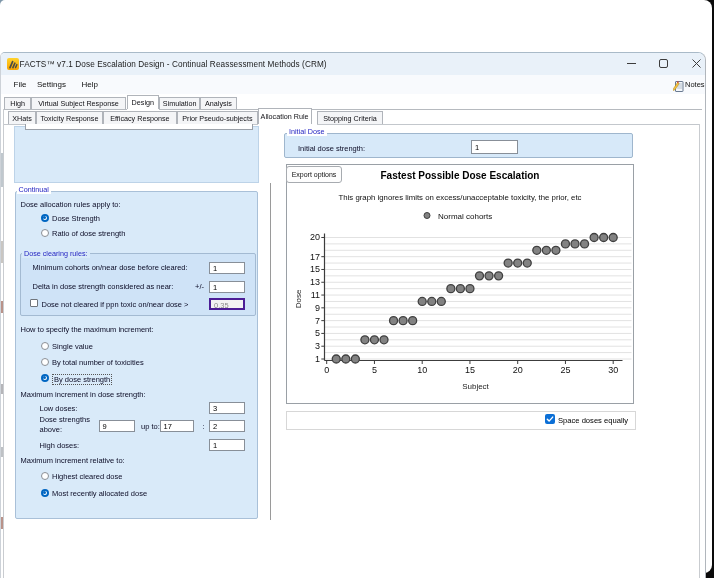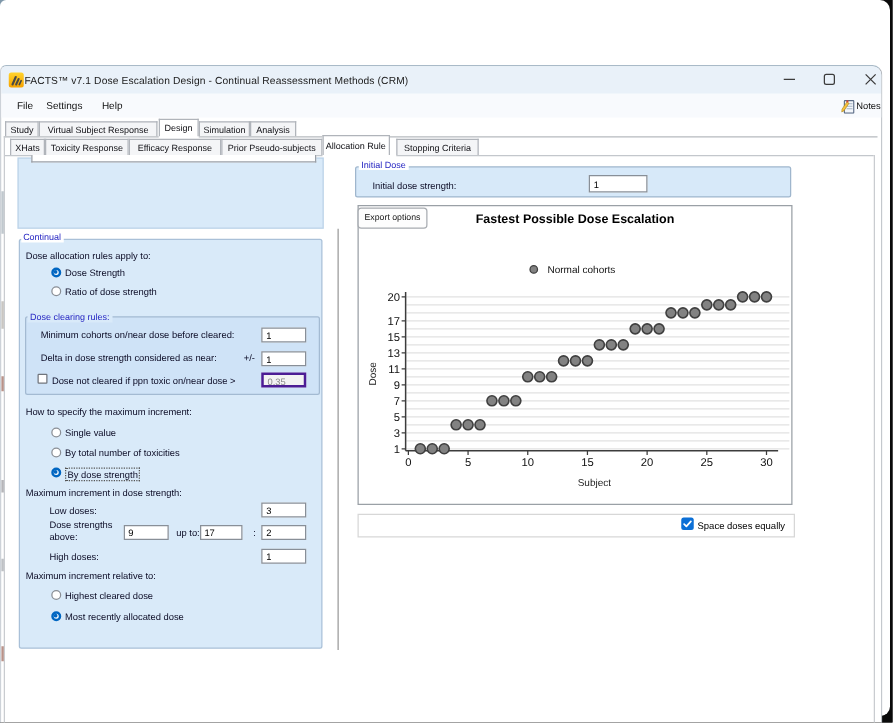--- a/index.html
+++ b/index.html
@@ -86,21 +86,21 @@
         <rect x="2.5" y="1.5" width="7.5" height="10" rx="0.5" fill="#f4f7fb" stroke="#5a6b85" stroke-width="0.9"></rect>
         <line x1="4.2" y1="4" x2="9" y2="4" stroke="#9ab" stroke-width="0.7"></line>
         <line x1="4.2" y1="6" x2="9" y2="6" stroke="#9ab" stroke-width="0.7"></line>
         <line x1="4.2" y1="8" x2="9" y2="8" stroke="#9ab" stroke-width="0.7"></line>
         <path d="M0.5 8.5 L4.5 2.5 L6.2 3.6 L2.2 9.6 L0.3 10.6 Z" fill="#f6c13d" stroke="#a88418" stroke-width="0.5"></path>
         <circle cx="4.9" cy="2.1" r="0.9" fill="#d5442c"></circle>
       </svg>
     </div>
     <div class="abs" id="noteslbl">Notes</div>
 
-    <div class="abs tab" style="left:3px; top:44px; width:27.2px; height:11.5px; line-height:12px;">Study</div>
+    <div class="abs tab" style="left:3px; top:44px; width:27.2px; height:11.5px; line-height:12px;">High</div>
     <div class="abs tab" style="left:30.2px; top:44px; width:94.6px; height:11.5px; line-height:12px;">Virtual Subject Response</div>
     <div class="abs tab tabsel" style="left:125.5px; top:41.5px; width:32.6px; height:14.5px; line-height:14px;">Design</div>
     <div class="abs tab" style="left:158.1px; top:44px; width:41.1px; height:11.5px; line-height:12px;">Simulation</div>
     <div class="abs tab" style="left:199.2px; top:44px; width:36.5px; height:11.5px; line-height:12px;">Analysis</div>
     <div class="abs hline" style="left:2px; top:55.5px; width:123.5px;"></div>
     <div class="abs hline" style="left:158.1px; top:55.5px; width:542.9px;"></div>
 
     <div class="abs tab" style="left:6.7px; top:57.5px; width:28.6px; height:13px; line-height:13px;">XHats</div>
     <div class="abs tab" style="left:35.3px; top:57.5px; width:66.4px; height:13px; line-height:13px;">Toxicity Response</div>
     <div class="abs tab" style="left:101.7px; top:57.5px; width:74.4px; height:13px; line-height:13px;">Efficacy Response</div>
@@ -165,20 +165,21 @@
     <div class="abs" style="left:268.5px; top:130px; width:1.5px; height:337px; background:#9a9a9a;"></div>
 
     <div class="abs grp" style="left:282.5px; top:80px; width:349.5px; height:24.5px; background:#d7e9f9; border-color:#9fb6cd;"></div>
     <div class="abs grplbl" style="left:286px; top:73.5px;">Initial Dose</div>
     <div class="abs lbl" style="left:297px; top:91px;">Initial dose strength:</div>
     <div class="abs field" style="left:470px; top:87px; width:46.5px; height:13.5px; line-height:13px;">1</div>
 
     <div class="abs" id="chartpanel"></div>
     <div class="abs" id="exportbtn">Export options</div>
     <div class="abs" id="charttitle">Fastest Possible Dose Escalation</div>
+    <div class="abs" id="chartsub">This graph ignores limits on excess/unacceptable toxicity, the prior, etc</div>
     <svg class="abs" style="left:286px; top:112px;" width="346" height="238" viewBox="286 112 346 238" id="plot">
         <line x1="324" y1="306" x2="630.5" y2="306" stroke="#e2e2e2" stroke-width="1"></line>
         <line x1="324" y1="299.605" x2="630.5" y2="299.605" stroke="#e2e2e2" stroke-width="1"></line>
         <line x1="324" y1="293.21" x2="630.5" y2="293.21" stroke="#e2e2e2" stroke-width="1"></line>
         <line x1="324" y1="286.815" x2="630.5" y2="286.815" stroke="#e2e2e2" stroke-width="1"></line>
         <line x1="324" y1="280.42" x2="630.5" y2="280.42" stroke="#e2e2e2" stroke-width="1"></line>
         <line x1="324" y1="274.025" x2="630.5" y2="274.025" stroke="#e2e2e2" stroke-width="1"></line>
         <line x1="324" y1="267.63" x2="630.5" y2="267.63" stroke="#e2e2e2" stroke-width="1"></line>
         <line x1="324" y1="261.235" x2="630.5" y2="261.235" stroke="#e2e2e2" stroke-width="1"></line>
         <line x1="324" y1="254.84" x2="630.5" y2="254.84" stroke="#e2e2e2" stroke-width="1"></line>

